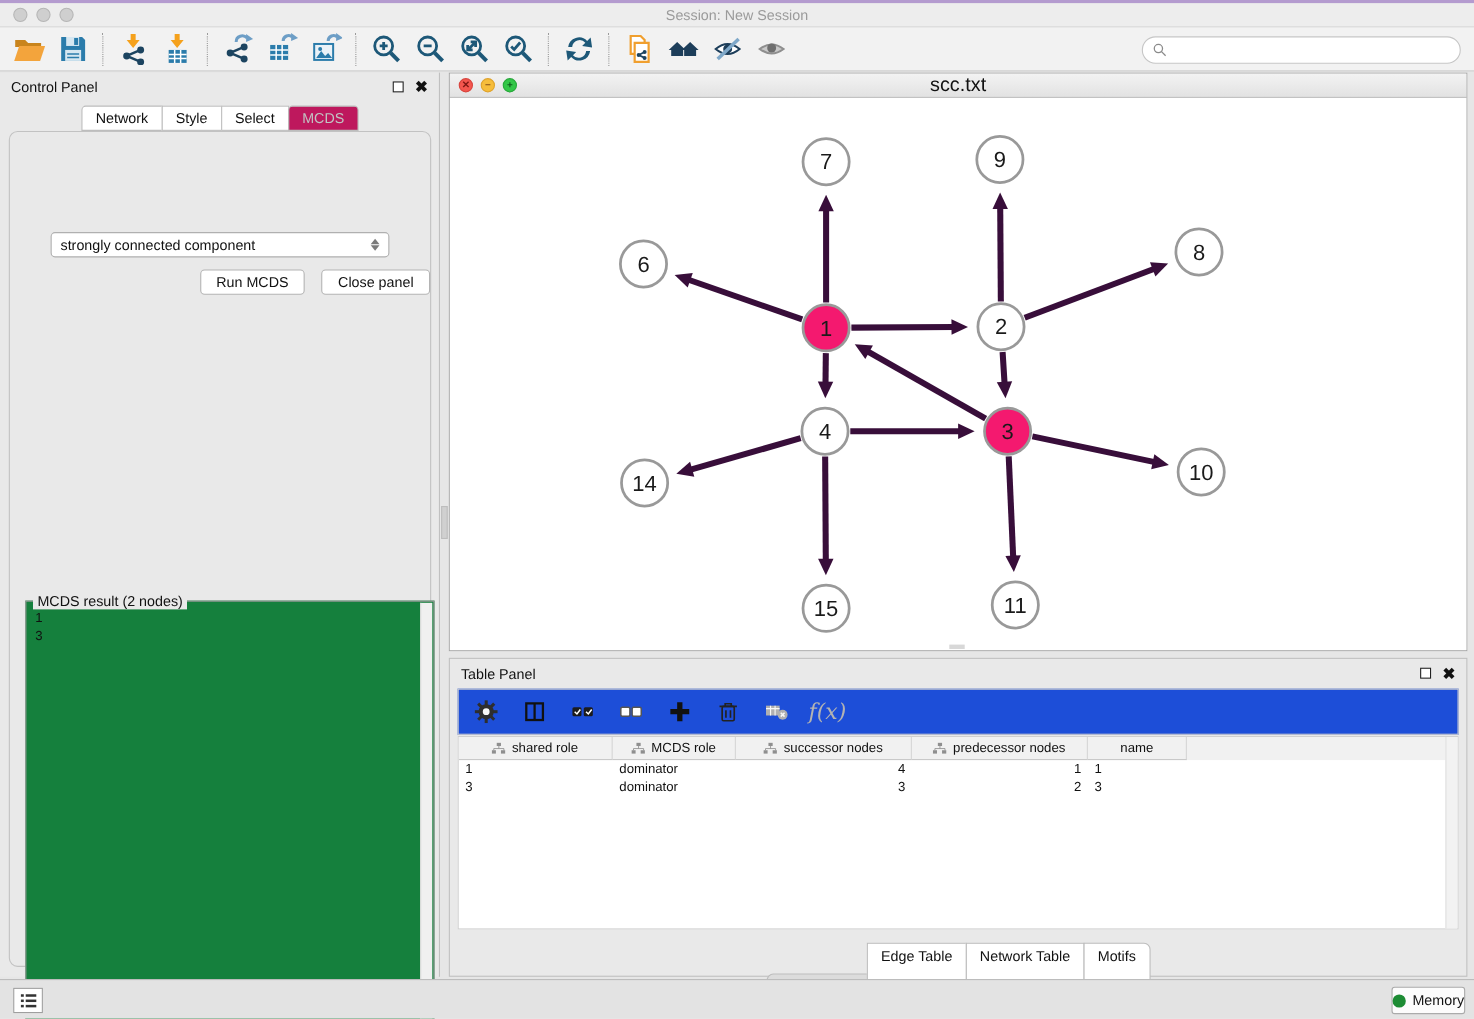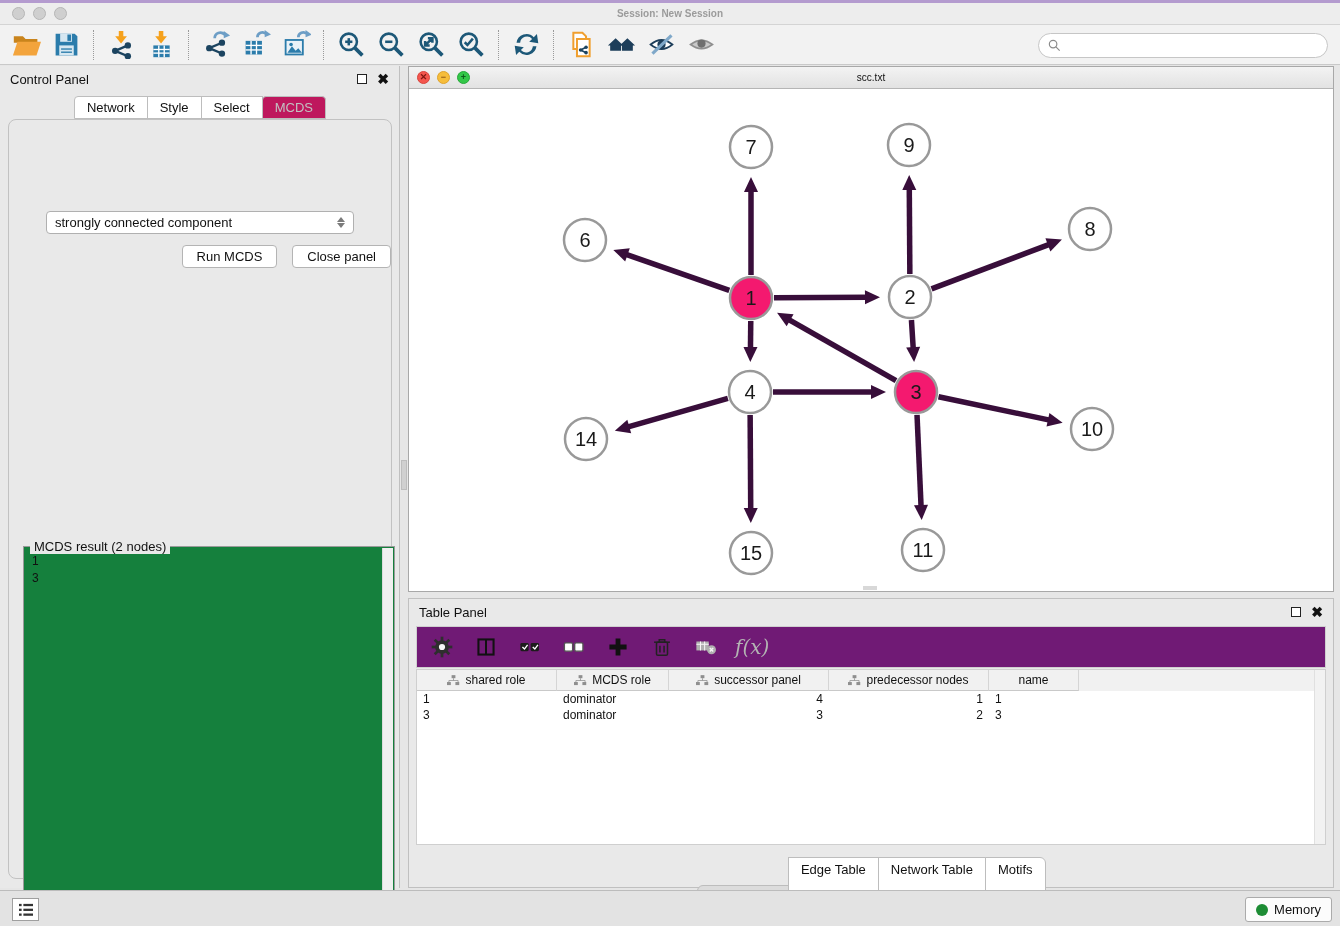--- a/index.html
+++ b/index.html
@@ -4,21 +4,21 @@
 <style>
   * { margin:0; padding:0; box-sizing:border-box; }
   html,body { width:1340px; height:926px; overflow:hidden; }
   body { font-family:"Liberation Sans", sans-serif; background:#e6e6e6; position:relative; font-size:13px; color:#111; }
 
   
   .top-accent { position:absolute; left:0; top:0; width:1340px; height:3px; background:#b49bcf; }
   .titlebar { position:absolute; left:0; top:3px; width:1340px; height:22px; background:#ededed; border-bottom:1px solid #d4d4d4; display:flex; align-items:center; }
   .tl-group { position:absolute; left:12px; top:4px; display:flex; gap:8px; }
   .tl { width:13px; height:13px; border-radius:50%; background:#cfcfcf; border:1px solid #b6b6b6; }
-  .win-title { width:100%; text-align:center; color:#9b9b9b; font-size:10px;font-weight:bold; }
+  .win-title { width:100%; text-align:center; color:#9b9b9b; font-size:13px; }
 
   
   .toolbar { position:absolute; left:0; top:25px; width:1340px; height:40px; background:#f2f2f2; border-bottom:1px solid #c9c9c9; display:flex; align-items:center; padding:0 6px; }
   .tbtn { width:40px; height:34px; display:flex; align-items:center; justify-content:center; flex:0 0 auto; }
   .tbtn svg { width:29px; height:29px; }
   .tsep { width:1px; height:30px; border-left:1px dotted #9a9a9a; margin:0 7px; flex:0 0 auto; }
   .searchbox { position:absolute; right:12px; top:8px; width:290px; height:25px; background:#fff; border:1px solid #c6c6c6; border-radius:13px; display:flex; align-items:center; padding:0 8px; }
   .searchbox svg { width:15px; height:15px; }
   .searchbox input { border:none; outline:none; flex:1; margin-left:5px; font-size:12px; background:transparent; font-family:"Liberation Sans",sans-serif; }
 
@@ -49,53 +49,53 @@
   .result-lines { padding:6px 8px; font-size:12px; line-height:17px; color:#111; }
   .result-scroll { position:absolute; right:1px; top:1px; width:11px; height:378px; background:#f0f0f0; border-left:1px solid #dcdcdc; }
 
   
   .vsplit { position:absolute; left:400px; top:66px; width:8px; height:822px; background:#e6e6e6; }
   .vsplit-handle { position:absolute; left:1px; top:394px; width:6px; height:30px; background:#d0d0d0; border:1px solid #bdbdbd; }
 
   
   .net-window { position:absolute; left:408px; top:66px; width:926px; height:526px; background:#fff; border:1px solid #a8a8a8; }
   .net-titlebar { height:22px; background:linear-gradient(#f3f3f3,#e2e2e2); border-bottom:1px solid #b5b5b5; position:relative; display:flex; align-items:center; justify-content:center; }
-  .net-title { font-size:10px; color:#111; }
+  .net-title { font-size:18px; color:#111; }
   .mac-btns { position:absolute; left:8px; top:4px; display:flex; gap:7px; }
   .mb { width:13px; height:13px; border-radius:50%; font-size:9px; font-weight:bold; display:flex; align-items:center; justify-content:center; line-height:1; }
   .mb-close { background:#f4564e; border:1px solid #d8443d; color:#7d1612; }
   .mb-min  { background:#f6bd3b; border:1px solid #dfa32c; color:#90591a; }
   .mb-max  { background:#33c748; border:1px solid #27a83a; color:#0e5c1b; }
   .net-canvas { position:relative; width:924px; height:502px; background:#fff; }
   .canvas-handle { position:absolute; left:454px; top:497px; width:14px; height:4px; background:#d8d8d8; }
 
   
   .table-panel { position:absolute; left:408px; top:598px; width:926px; height:290px; background:#e9e9e9; border:1px solid #c0c0c0; }
-  .tp-toolbar { position:absolute; left:7px; top:27px; width:910px; height:42px; background:#701a75; border:1px solid #cfcfcf; display:flex; align-items:center; padding:0 10px; gap:14px; }
+  .tp-toolbar { position:absolute; left:7px; top:27px; width:910px; height:42px; background:#1d4ed8; border:1px solid #cfcfcf; display:flex; align-items:center; padding:0 10px; gap:14px; }
   .tp-toolbar .tbtn { width:30px; height:30px; }
   .tp-toolbar svg { width:22px; height:22px; }
   .fx { font-family:"DejaVu Serif", serif; font-style:italic; font-size:20px; color:#b3b3b3; }
   .grid-area { position:absolute; left:7px; top:70px; width:910px; height:176px; background:#fff; border:1px solid #cfcfcf; overflow:hidden; }
   .thead { display:flex; height:21px; background:#f1f1f1; }
   .th { border-right:1px solid #d5d5d5; border-bottom:1px solid #c9c9c9; display:flex; align-items:center; justify-content:center; gap:5px; font-size:12px; color:#111; }
   .th svg { width:13px; height:11px; }
   .trow { display:flex; height:16px; font-size:12px; align-items:center; }
   .td { padding:0 6px; overflow:hidden; white-space:nowrap; }
   .grid-scroll { position:absolute; right:0; top:0; width:11px; height:176px; background:#f2f2f2; border-left:1px solid #e0e0e0; }
   .tp-tabs { position:absolute; left:0; top:258px; width:100%; display:flex; justify-content:center; }
   .tp-tabs .tab { padding:4px 12px; }
   .tp-tabs .tab.firstr { border-radius:6px 0 0 6px; }
   .tp-tabs .tab.lastr { border-radius:0 6px 6px 0; }
   .tp-tabs .tab.sel { background:#dcdcdc; color:#c4c4c4; border-radius:6px 0 0 6px;margin-top:28px; }
 
   
   .status-bar { position:absolute; left:0; top:890px; width:1340px; height:36px; background:#e3e3e3; border-top:1px solid #bcbcbc; }
   .sb-left { position:absolute; left:12px; top:7px; width:27px; height:23px; background:#fff; border:1px solid #9f9f9f; display:flex; align-items:center; justify-content:center; }
   .sb-left svg { width:16px; height:14px; }
-  .memory-btn { position:absolute; right:8px; top:6px; height:25px; background:#fcfcfc; border:1px solid #ababab; border-radius:3px; display:flex; align-items:center; gap:6px; padding:0 10px; font-size:13px; }
+  .memory-btn { position:absolute; right:8px; top:6px; height:25px; background:#fcfcfc; border:1px solid #ababab; border-radius:3px; display:flex; align-items:center; gap:6px; padding:0 0; font-size:13px; }
   .mem-dot { width:12px; height:12px; border-radius:50%; background:#1d8c34; }
 </style>
 </head>
 <body>
 
 <div class="top-accent"></div>
 <div class="titlebar">
   <div class="tl-group">
     <div class="tl"></div>
     <div class="tl"></div>
@@ -509,21 +509,21 @@
         </div>
         <div class="th" style="width: 160px;">
           <svg viewBox="0 0 17 14">
             <g fill="#8f8f8f">
               <rect x="6" y="0" width="5" height="4"></rect>
               <rect x="0" y="9" width="5" height="4"></rect>
               <rect x="11" y="9" width="5" height="4"></rect>
             </g>
             <path d="M8.5 4 v3 M2.5 9 V7 h12 v2" stroke="#8f8f8f" fill="none"></path>
           </svg>
-          <span>successor panel</span>
+          <span>successor nodes</span>
         </div>
         <div class="th" style="width: 160px;">
           <svg viewBox="0 0 17 14">
             <g fill="#8f8f8f">
               <rect x="6" y="0" width="5" height="4"></rect>
               <rect x="0" y="9" width="5" height="4"></rect>
               <rect x="11" y="9" width="5" height="4"></rect>
             </g>
             <path d="M8.5 4 v3 M2.5 9 V7 h12 v2" stroke="#8f8f8f" fill="none"></path>
           </svg>

